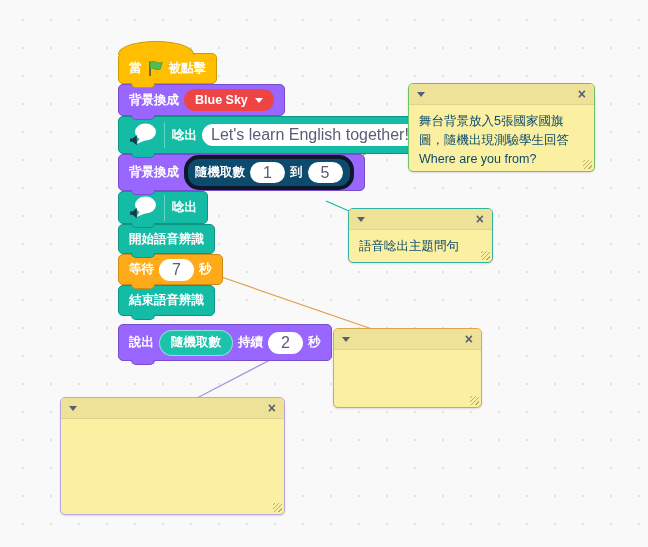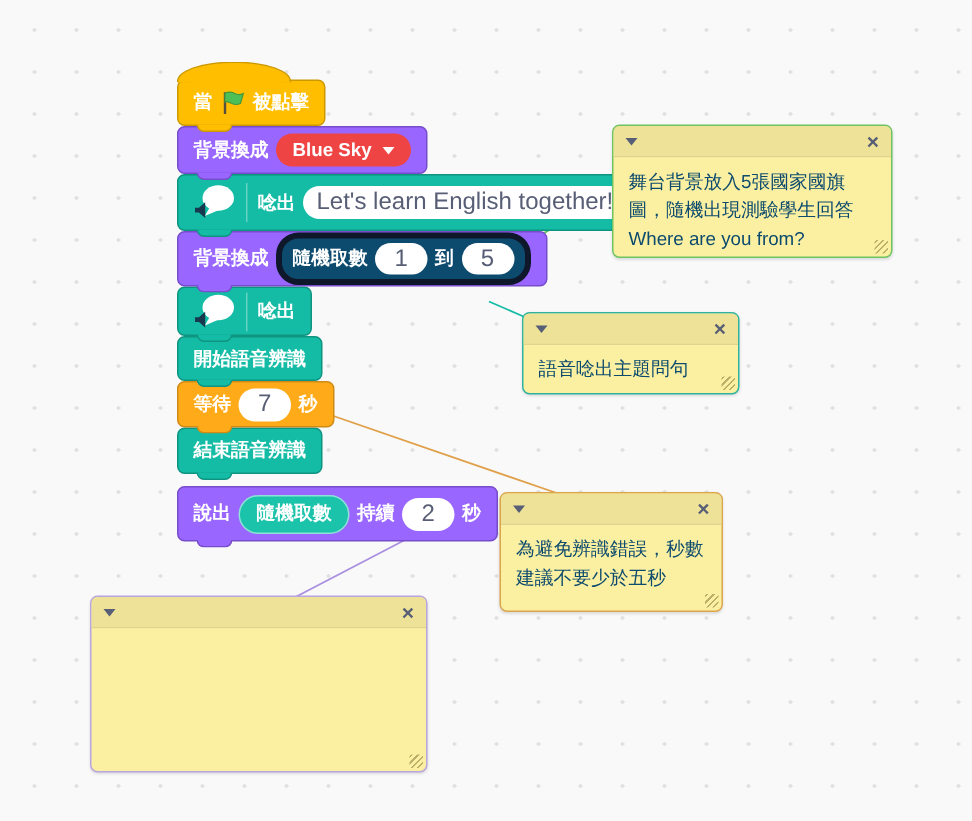--- a/index.html
+++ b/index.html
@@ -182,21 +182,20 @@
   </div>
   <div class="c-body">語音唸出主題問句</div>
   <div class="c-resize"></div>
 </div>
 
 <div class="comment b-orange" style="left:333px;top:328px;width:149px;height:80px">
   <div class="c-header">
     <span class="c-tri"></span>
     <span class="c-x">×</span>
   </div>
-  <div class="c-body">為避免辨識錯誤，秒數建議不要少於五秒</div>
   <div class="c-resize"></div>
 </div>
 
 <div class="comment b-purple" style="left:60px;top:397px;width:225px;height:118px">
   <div class="c-header">
     <span class="c-tri"></span>
     <span class="c-x">×</span>
   </div>
   <div class="c-resize"></div>
 </div>

